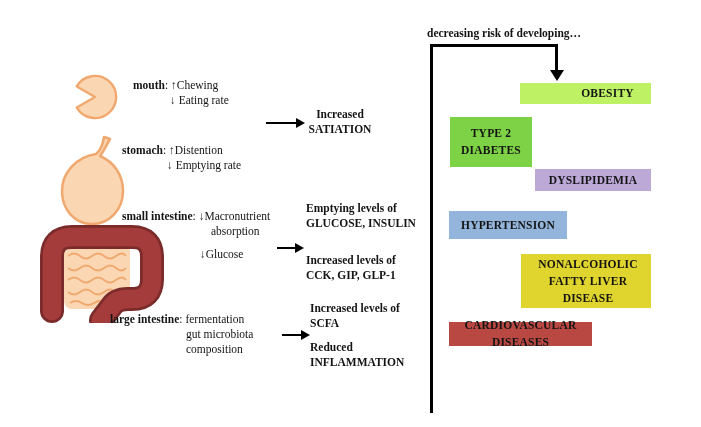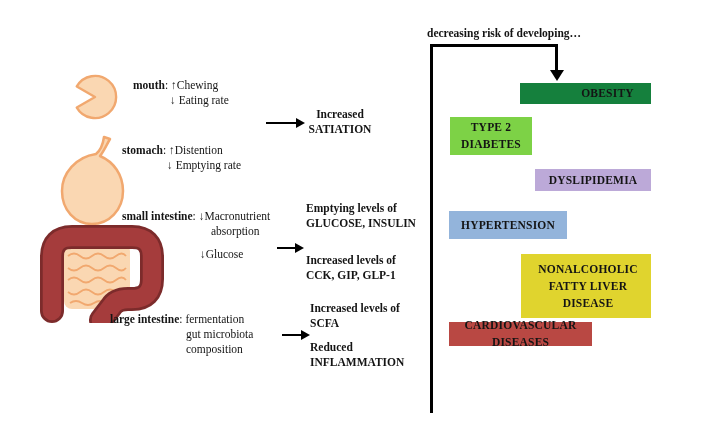--- a/index.html
+++ b/index.html
@@ -98,32 +98,32 @@
     <div>INFLAMMATION</div>
   </div>
 
   <div class="abs title" style="left:427px;top:27px">decreasing risk of developing…</div>
 
   <div class="line" style="left:430px;top:44px;width:2.5px;height:369px"></div>
   <div class="line" style="left:430px;top:44px;width:128px;height:2.5px"></div>
   <div class="line" style="left:555px;top:44px;width:2.5px;height:28px"></div>
   <div class="arrowhead-down" style="left:549.5px;top:70px"></div>
 
-  <div class="box" style="left: 520px; top: 83px; width: 131px; height: 21px; background-color: #15803d; padding-left: 48px;">
+  <div class="box" style="left: 520px; top: 83px; width: 131px; height: 21px; background-color: #bef264; padding-left: 48px;">
     <span>OBESITY</span>
   </div>
-  <div class="box" style="left: 450px; top: 117px; width: 82px; height: 38px; background-color: rgb(125, 210, 70);">
+  <div class="box" style="left: 450px; top: 117px; width: 82px; height: 50px; background-color: rgb(125, 210, 70);">
     <span>TYPE 2 DIABETES</span>
   </div>
   <div class="box" style="left: 535px; top: 169px; width: 116px; height: 22px; background-color: rgb(188, 169, 216);">
     <span>DYSLIPIDEMIA</span>
   </div>
   <div class="box" style="left: 449px; top: 211px; width: 118px; height: 28px; background-color: rgb(147, 180, 219);">
     <span>HYPERTENSION</span>
   </div>
-  <div class="box" style="left: 521px; top: 254px; width: 130px; height: 64px; background-color: rgb(224, 212, 46); padding-left: 8px;">
+  <div class="box" style="left: 521px; top: 254px; width: 130px; height: 54px; background-color: rgb(224, 212, 46); padding-left: 8px;">
     <span>NONALCOHOLIC FATTY LIVER DISEASE</span>
   </div>
   <div class="box" style="left: 449px; top: 322px; width: 143px; height: 24px; background-color: rgb(185, 72, 67);">
     <span>CARDIOVASCULAR DISEASES</span>
   </div>
 
 </div>
 
 </body></html>

